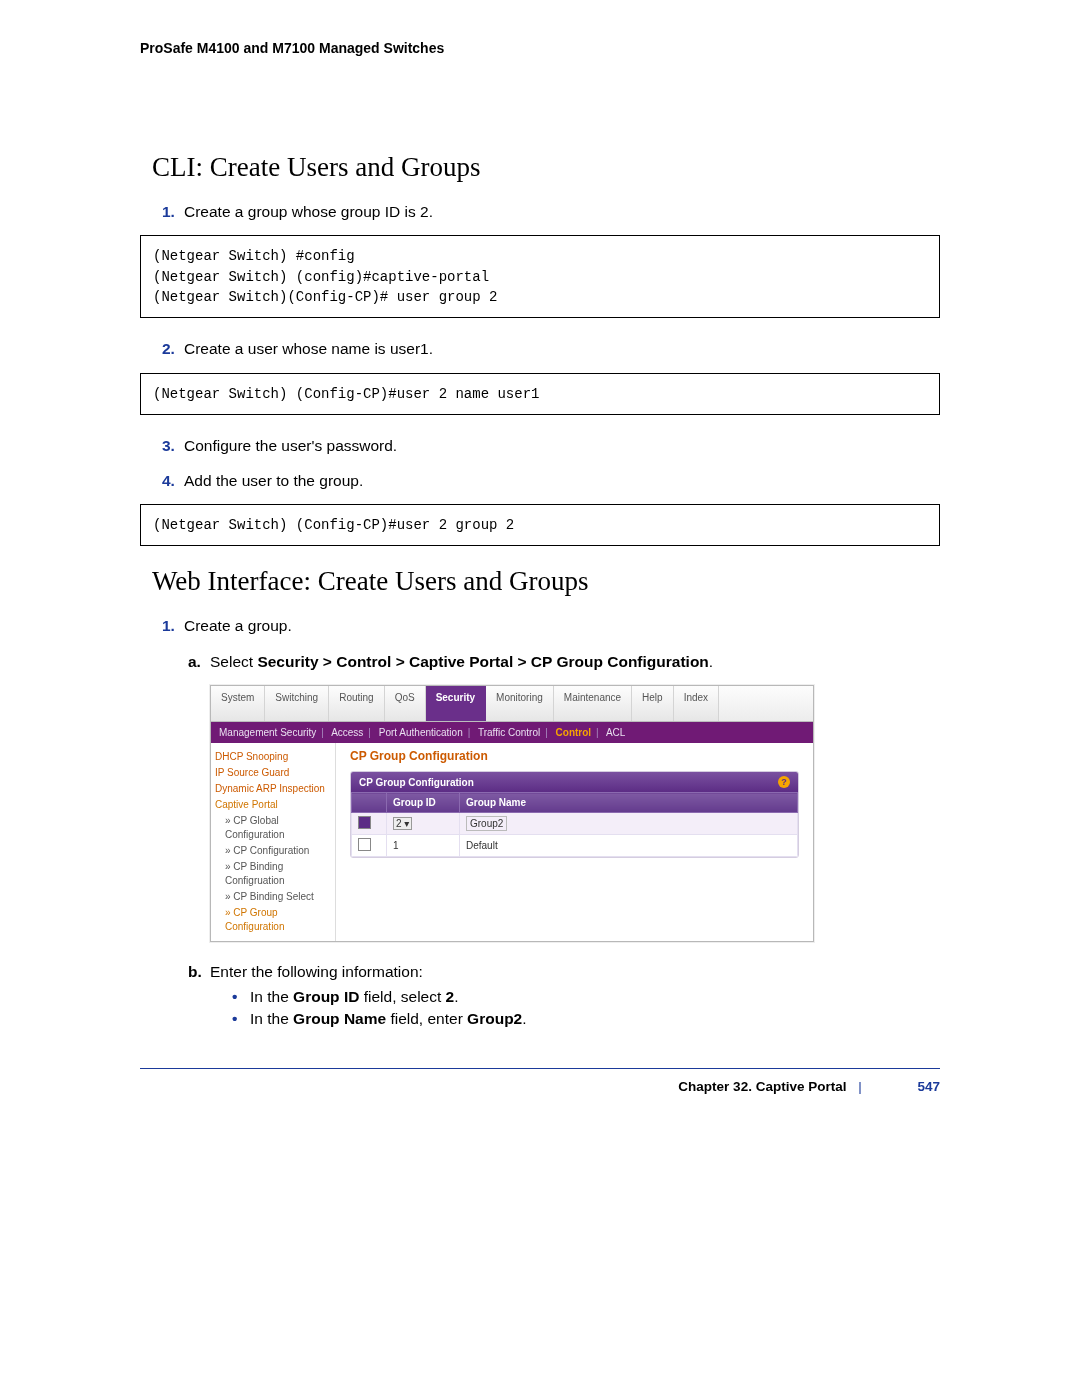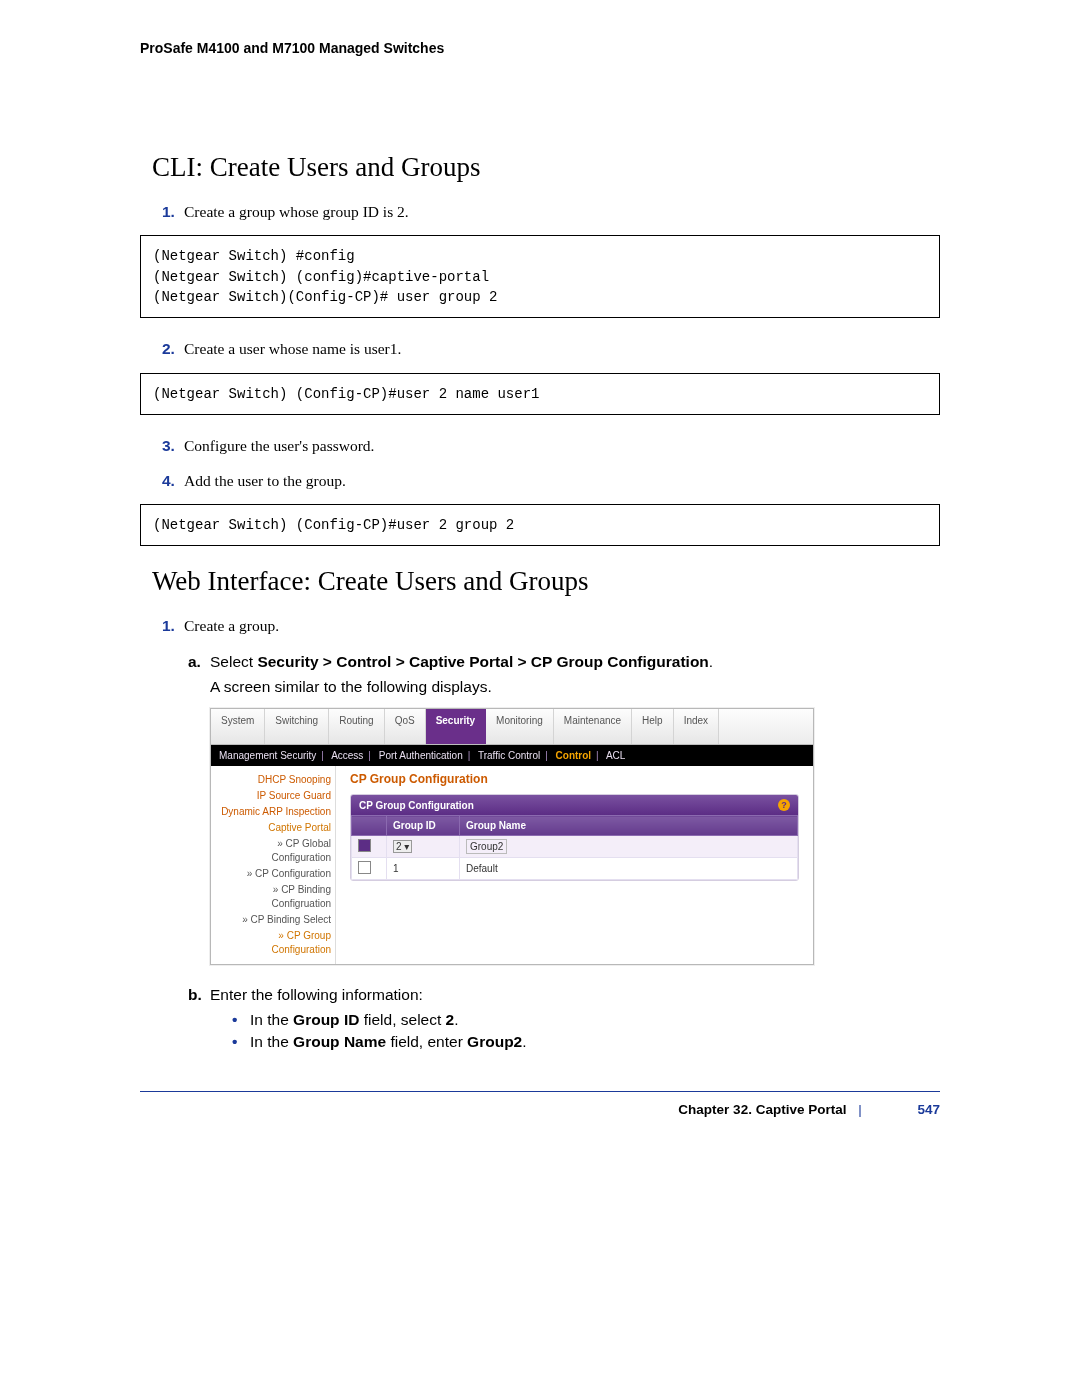--- a/index.html
+++ b/index.html
@@ -30,21 +30,21 @@
     display: flex;
     margin: 4px 0 12px 22px;
     font-size: 15.5px;
     line-height: 1.45;
   }
   .step .num {
     color: #1b3a9a;
     font-weight: bold;
     min-width: 22px;
   }
-  .step .txt { flex: 1; font-family: Liberation Serif, serif; }
+  .step .txt { flex: 1; }
   .codebox {
     border: 1px solid #000;
     padding: 10px 12px;
     margin: 10px 0 20px 0;
     font-family: "Courier New", monospace;
     font-size: 14px;
     white-space: pre;
     line-height: 1.45;
   }
   .sub {
@@ -96,42 +96,42 @@
     color: #555;
     background: linear-gradient(#fdfdfd, #e6e6e6);
   }
   .ui-tab.active {
     background: #6a2f8a;
     color: #fff;
     font-weight: bold;
     border-right: 1px solid #6a2f8a;
   }
   .ui-subnav {
-    background: #000000;
+    background: #701a75;
     color: #eee;
     padding: 5px 8px;
     font-size: 10px;
   }
   .ui-subnav span { color: #e9dff0; }
   .ui-subnav .sep { color: #a98cc0; margin: 0 5px; }
   .ui-subnav .act { color: #f6a500; font-weight: bold; }
   .ui-body {
     display: flex;
     min-height: 165px;
     background: #fff;
   }
   .ui-side {
     width: 116px;
     background: #fff;
     border-right: 1px solid #ddd;
     padding: 6px 4px;
     font-size: 10px;
     line-height: 1.4;
   }
-  .ui-side a { color: #cc5a00; text-decoration: none; display: block; padding: 1px 0; text-align: right; }
+  .ui-side a { color: #cc5a00; text-decoration: none; display: block; padding: 1px 0; }
   .ui-side .sel { color: #d07500; font-weight: normal; }
   .ui-side .child { color: #555; padding-left: 10px; }
   .ui-side .childsel { color: #d07500; padding-left: 10px; }
   .ui-main {
     flex: 1;
     padding: 6px 14px;
   }
   .panel-title {
     color: #cc5a00;
     font-weight: bold;
@@ -254,21 +254,20 @@
     <span class="num">1.</span>
     <span class="txt">Create a group.</span>
   </div>
 
   <div class="sub">
     <span class="lbl">a.</span>
     <span class="txt">
       <span>Select </span><b>Security &gt; Control &gt; Captive Portal &gt; CP Group Configuration</b><span>.</span>
     </span>
   </div>
-  <div class="plain">A screen similar to the following displays.</div>
 
   <div class="ui-shot">
     <div class="ui-tabs">
       <div class="ui-tab">System</div>
       <div class="ui-tab">Switching</div>
       <div class="ui-tab">Routing</div>
       <div class="ui-tab">QoS</div>
       <div class="ui-tab active">Security</div>
       <div class="ui-tab">Monitoring</div>
       <div class="ui-tab">Maintenance</div>

